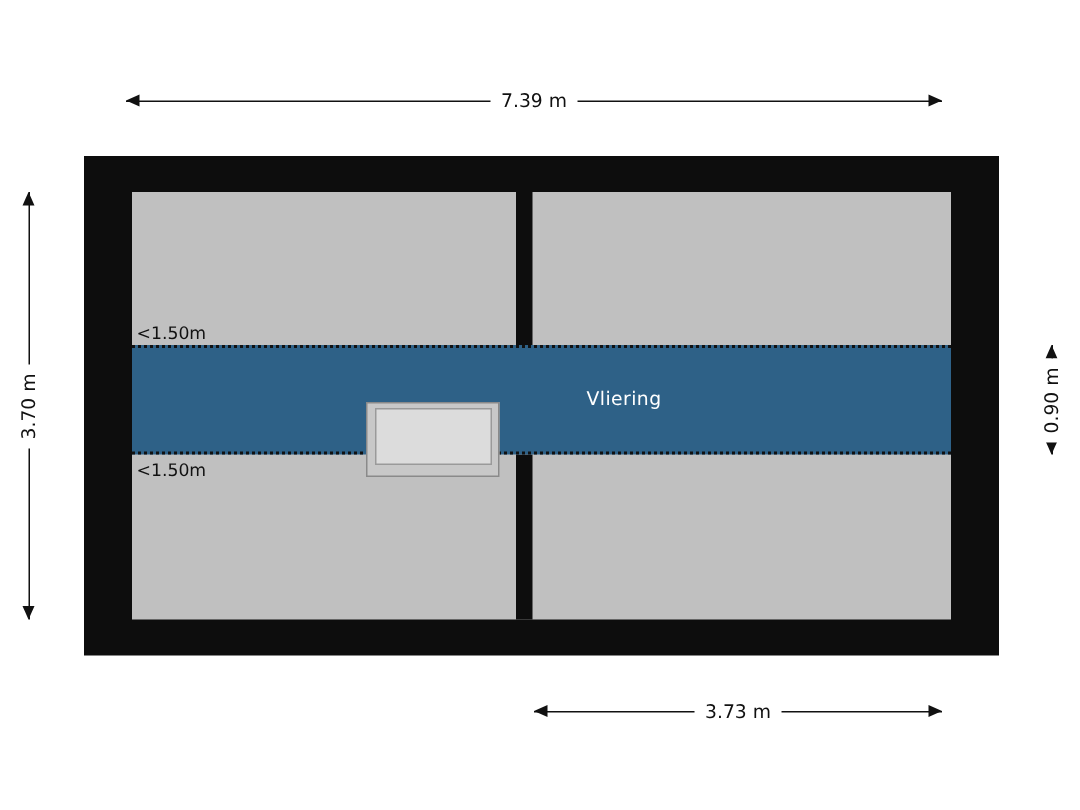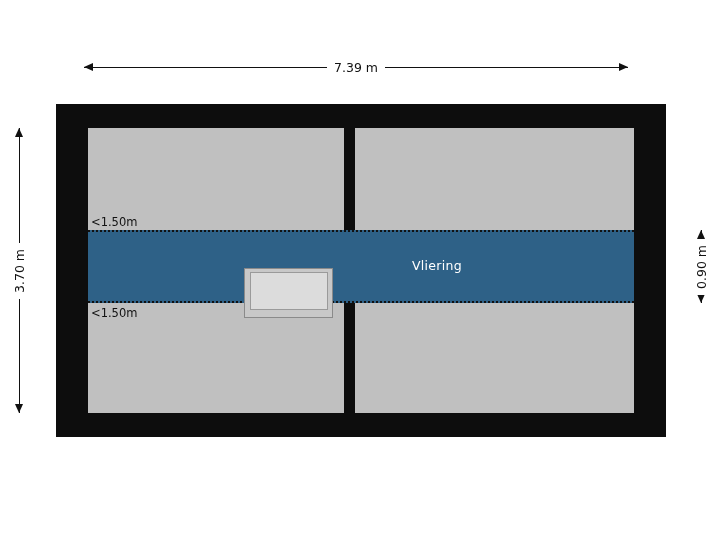--- a/index.html
+++ b/index.html
@@ -69,21 +69,21 @@
     left: 0;
     width: 100%;
     height: 0;
     border-top: 2px dotted #111111;
   }
   .vliering-band .edge-top { top: 0; }
   .vliering-band .edge-bottom { bottom: 0; }
 
   .vliering-label {
     position: absolute;
-    left: 377px;
+    left: 356px;
     top: 258px;
     width: 120px;
     text-align: center;
     font-size: 12.5px;
     color: #ffffff;
     letter-spacing: 0.3px;
   }
 
   .height-label {
     position: absolute;
@@ -237,14 +237,20 @@
   </div>
 
   <div class="dim" id="dim-right">
     <div class="dim-line-v" style="top:0; bottom:0;"></div>
     <div class="arrow up"></div>
     <div class="arrow down"></div>
     <div class="dim-text v">0.90 m</div>
   </div>
 
 
+  <div class="dim" id="dim-bottom-right">
+    <div class="dim-line-h" style="left:0; right:0;"></div>
+    <div class="arrow left"></div>
+    <div class="arrow right"></div>
+    <div class="dim-text h">3.73 m</div>
+  </div>
 
 </div>
 
 </body></html>

